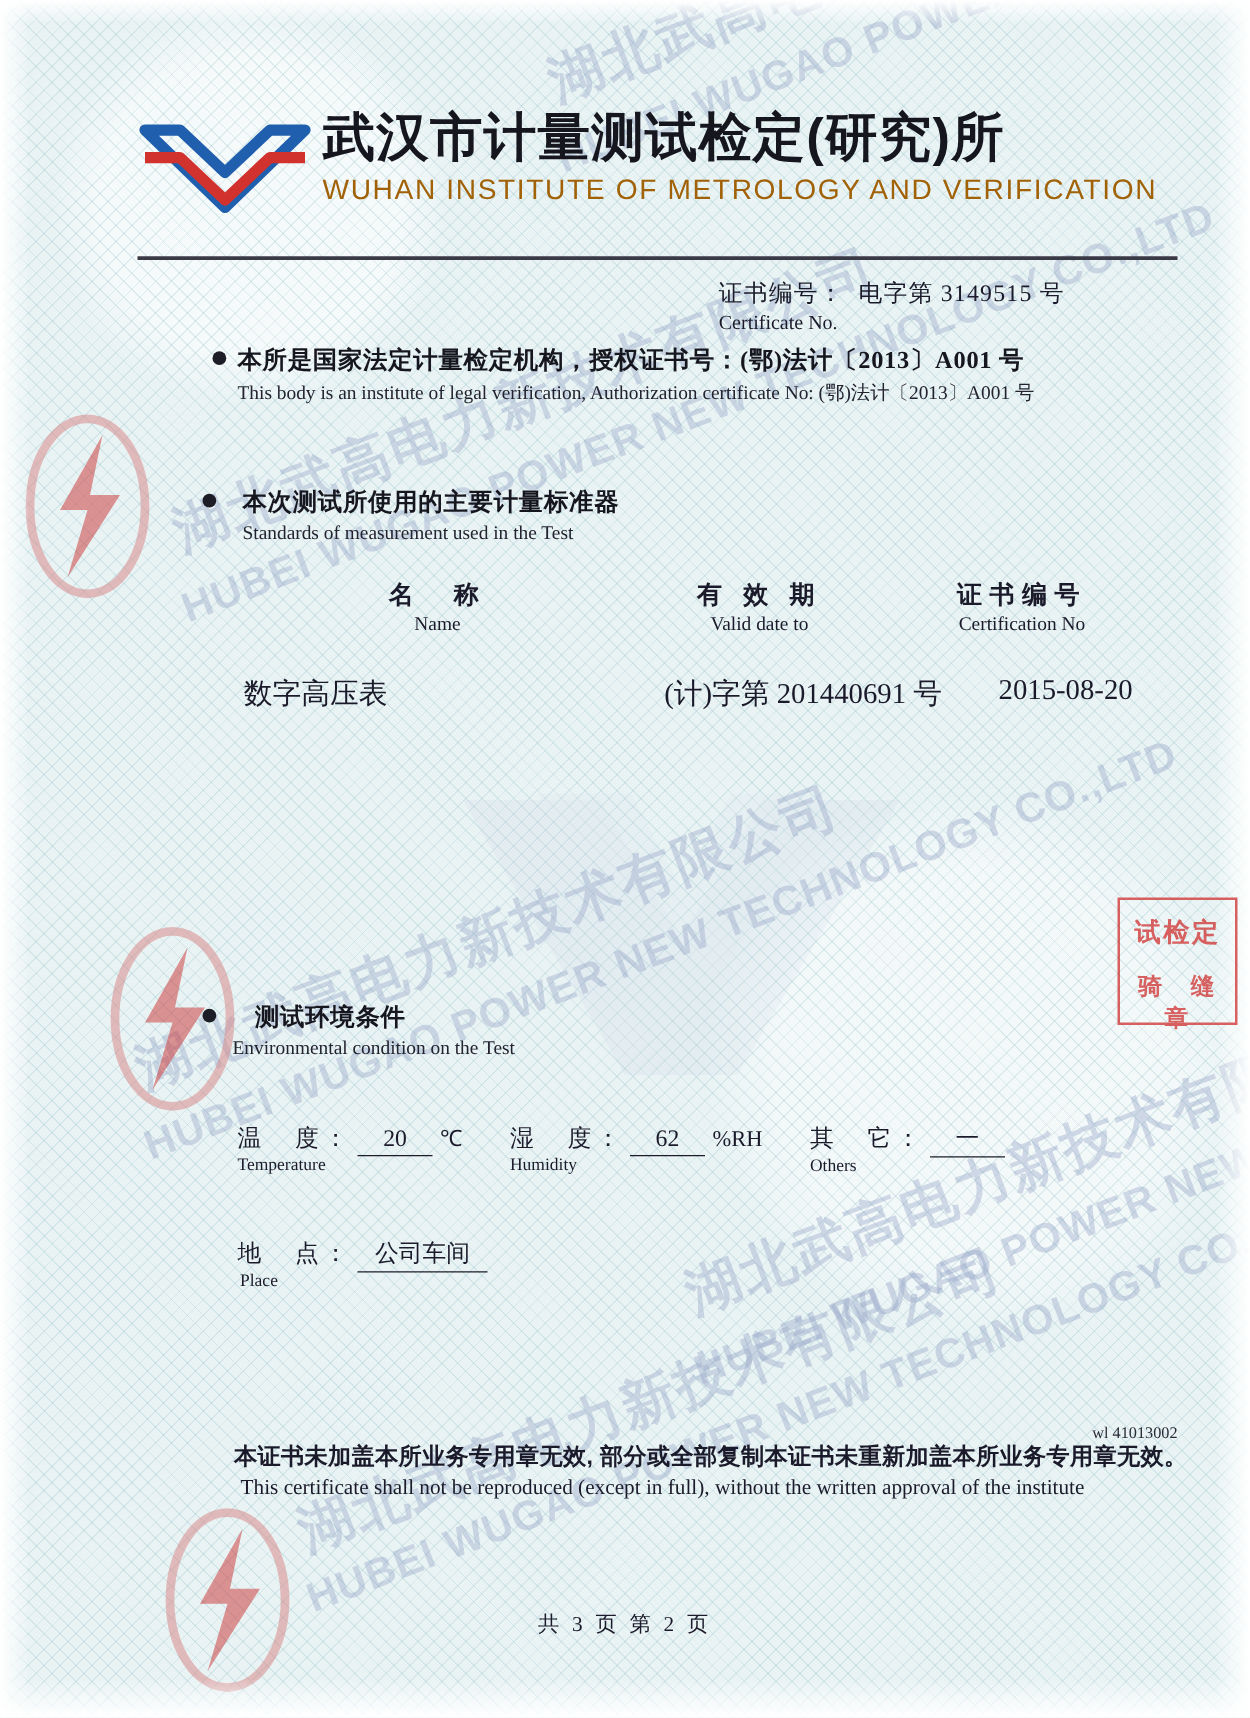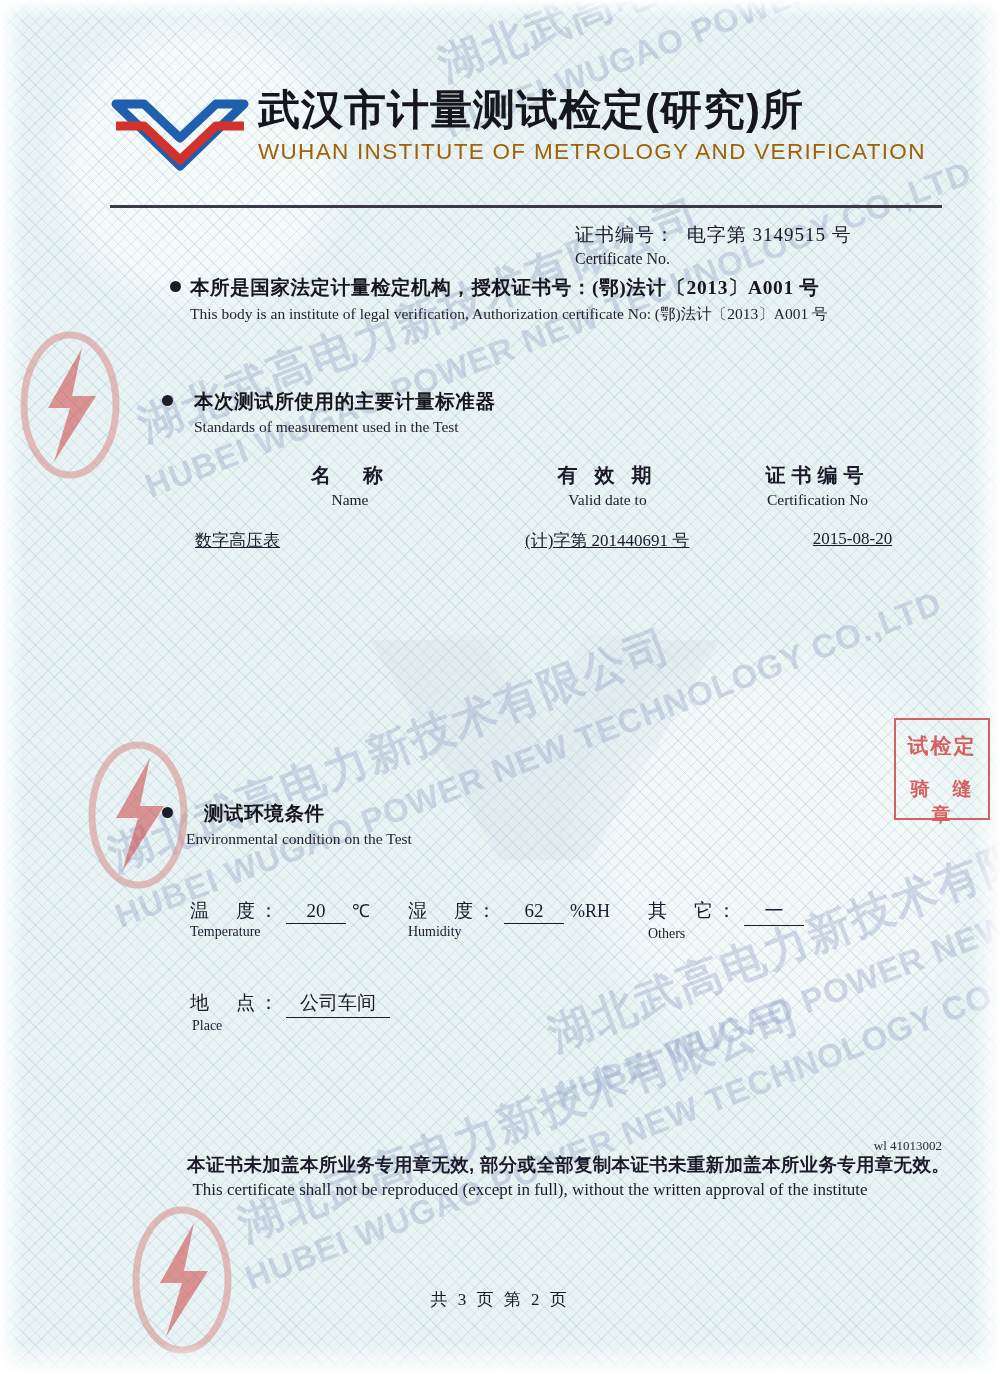--- a/index.html
+++ b/index.html
@@ -126,23 +126,23 @@
 
   
   .std-table { position: absolute; left: 185px; top: 462px; width: 760px; }
   .std-head { display: flex; }
   .std-head .col { text-align: center; }
   .col-name { width: 330px; }
   .col-cert { width: 235px; }
   .col-valid { width: 185px; }
   .hd-cn { font-size: 20px; font-weight: 600; letter-spacing: 6px; }
   .hd-en { font-size: 15.5px; margin-top: 2px; }
-  .std-row { display: flex; margin-top: 20px; font-size: 17px; text-decoration: underline; }
+  .std-row { display: flex; margin-top: 30px; font-size: 23px; }
   .std-row .c1 { width: 330px; padding-left: 10px; }
-  .std-row .c2 { width: 235px; }
+  .std-row .c2 { width: 235px; text-align: center; }
   .std-row .c3 { width: 185px; text-align: center; }
 
   
   .env-fields { position: absolute; left: 190px; top: 898px; font-size: 19px; }
   .env-line { display: flex; align-items: baseline; }
   .fl { margin-right: 4px; }
   .fl-cn { font-size: 19px; letter-spacing: 4px; font-weight: 400; }
   .fl-en { font-size: 14px; letter-spacing: 0; display:block; font-weight: normal; }
   .field-group { display: inline-block; margin-right: 38px; }
   .val {

